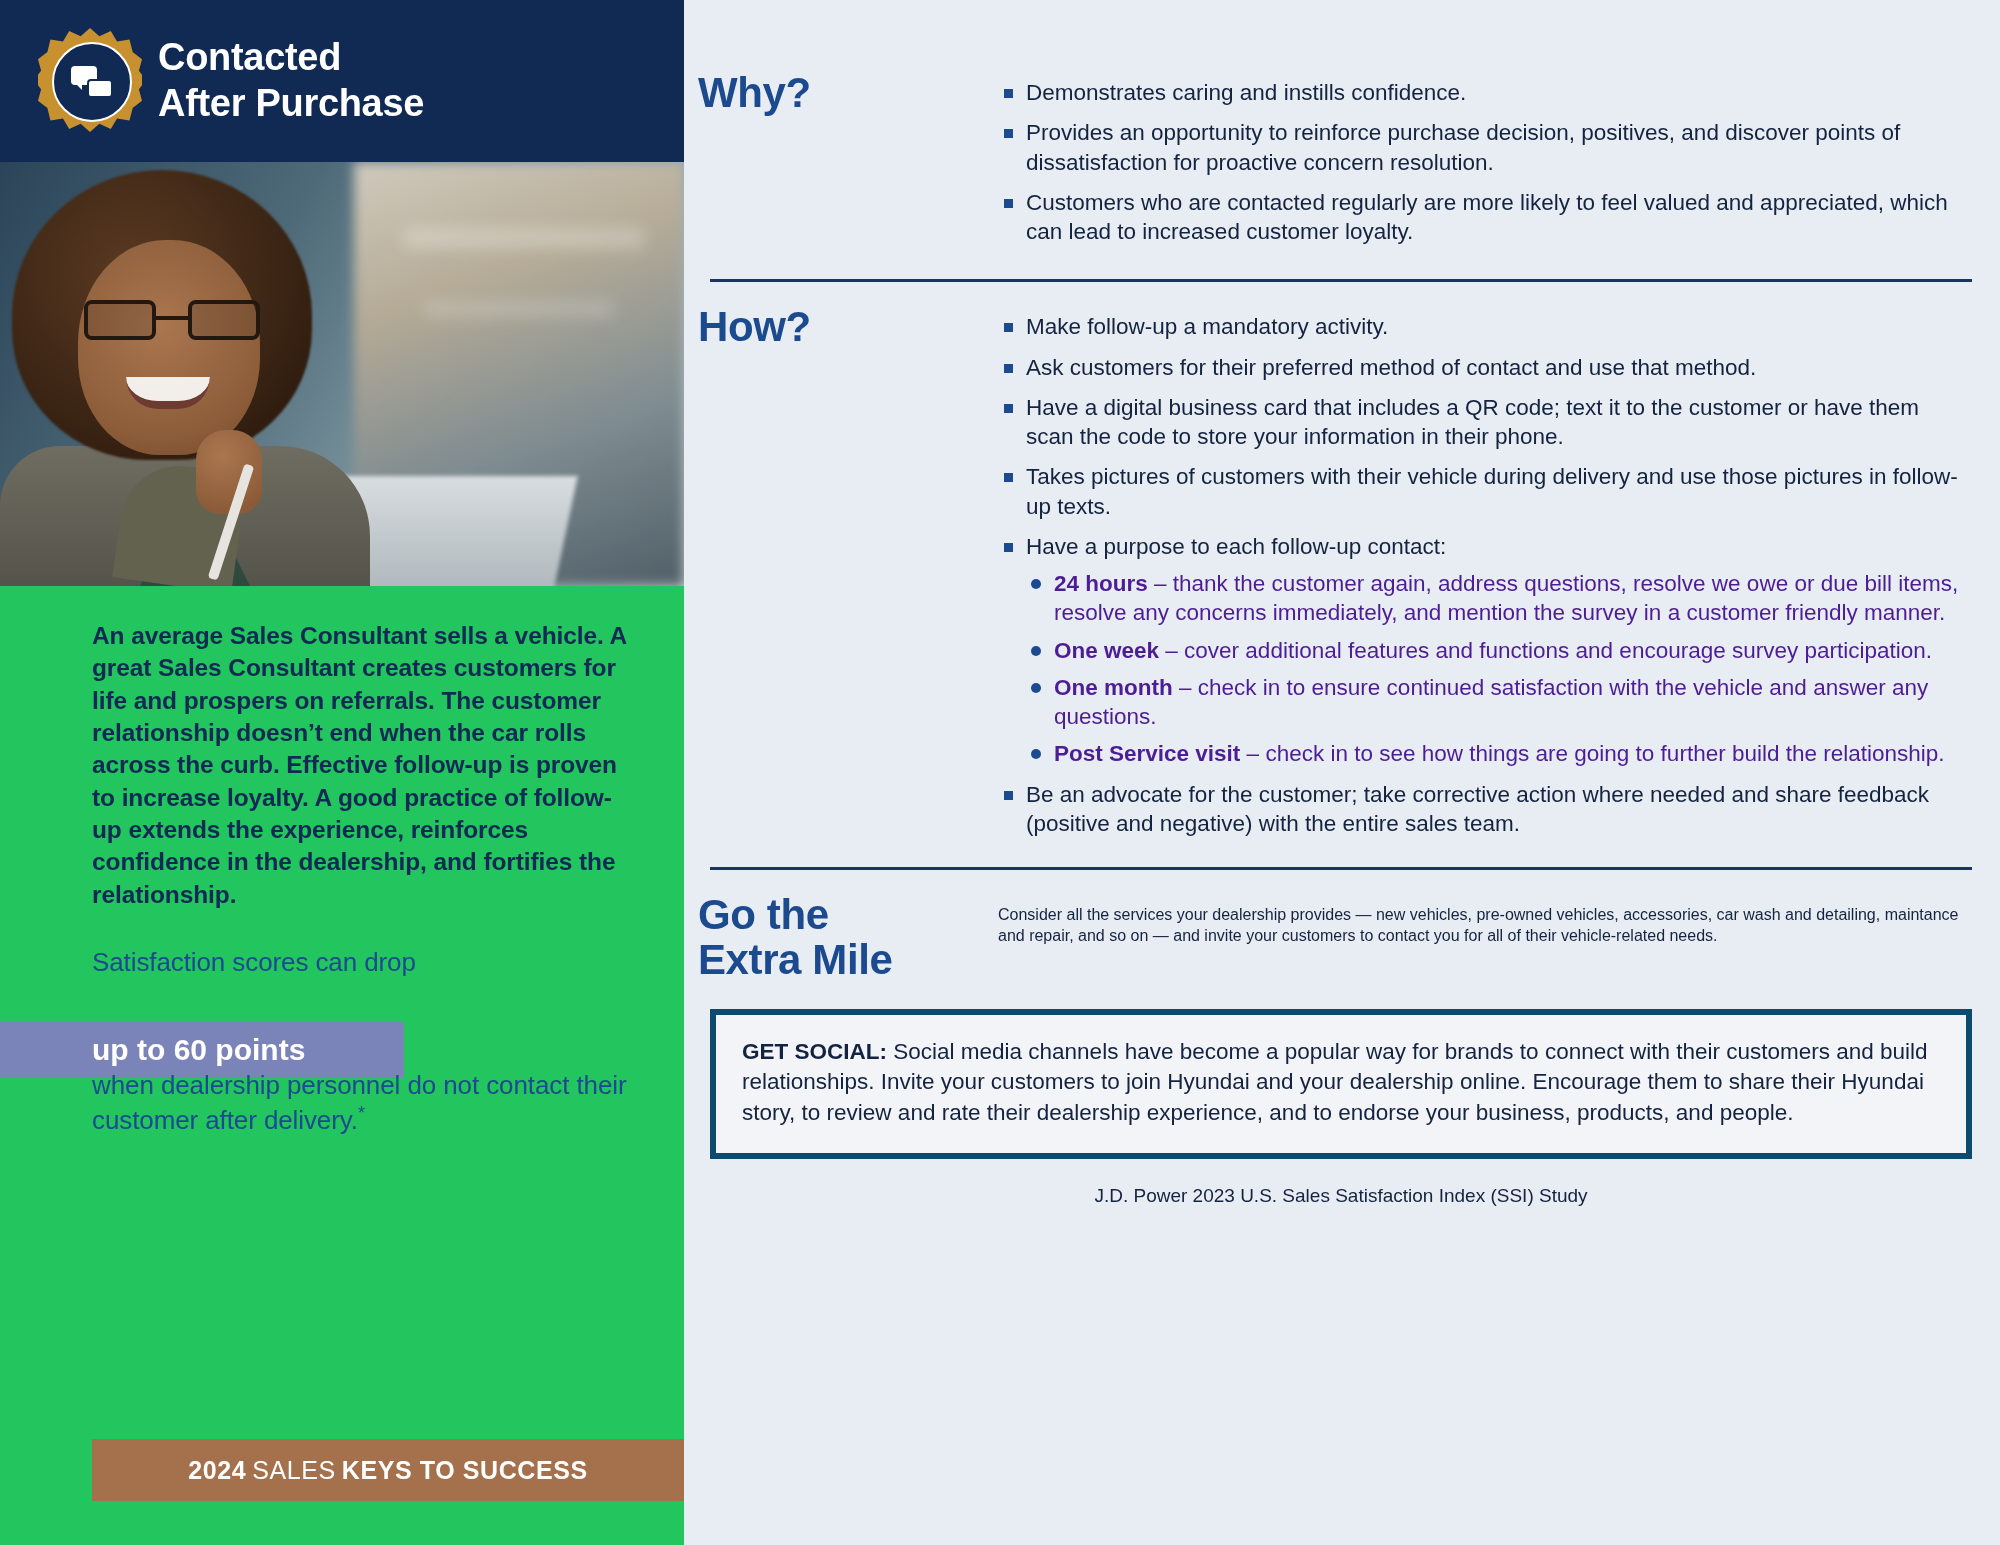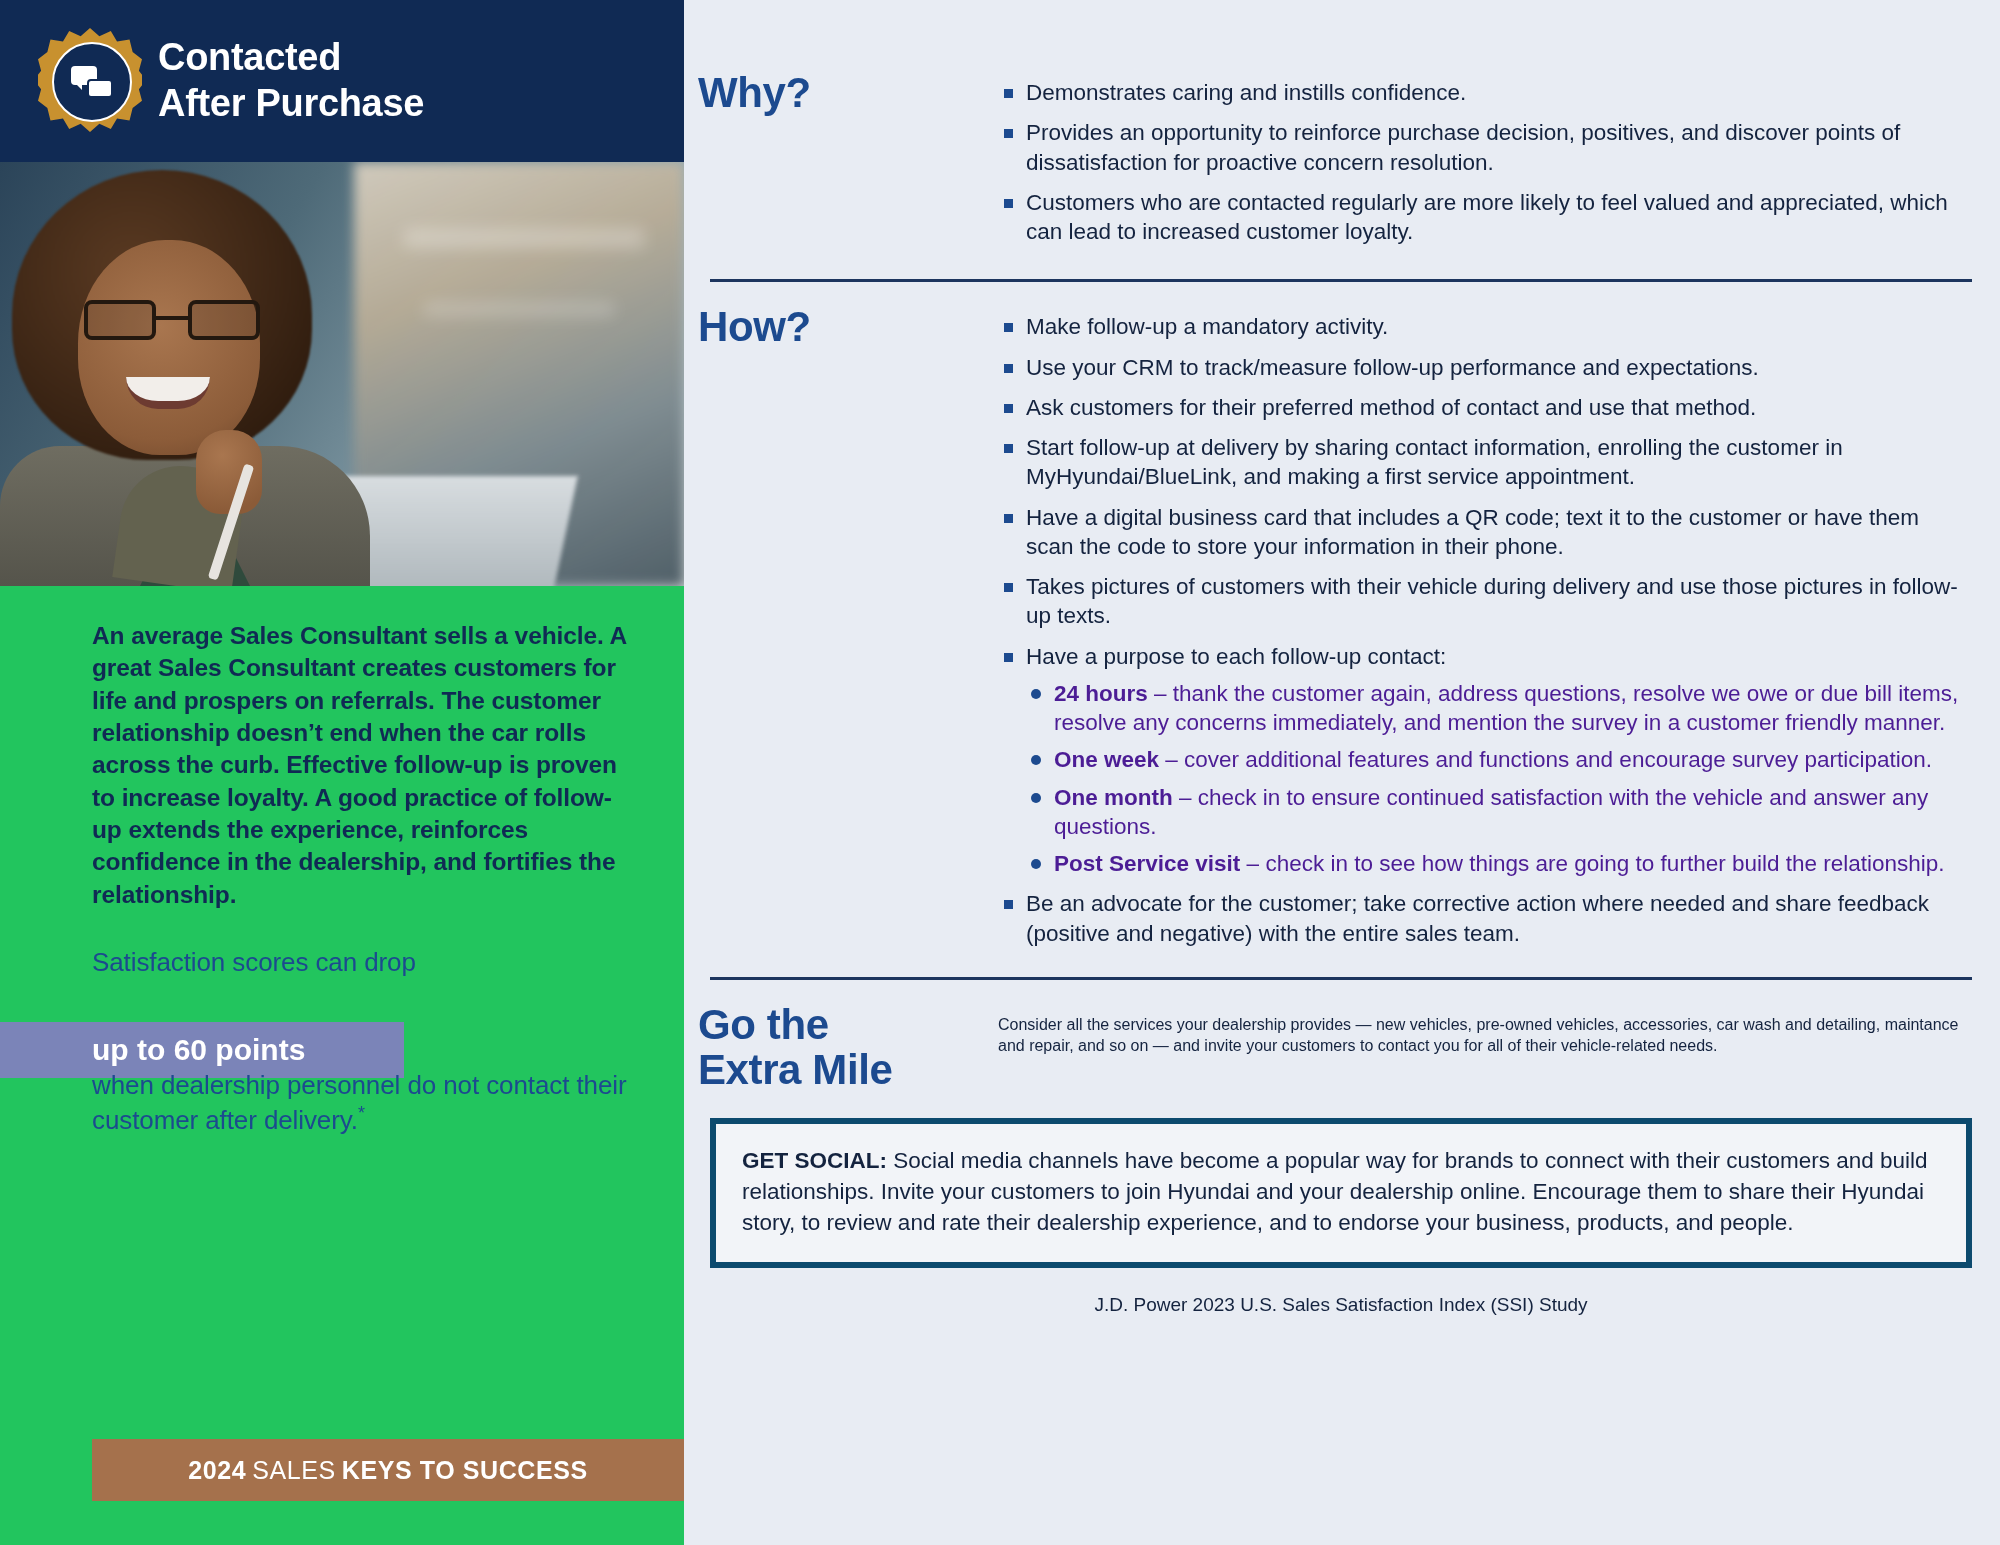--- a/index.html
+++ b/index.html
@@ -471,23 +471,21 @@
       </div>
     </div>
 
     <div class="divider" style="margin-top:22px;"></div>
 
     <div class="section" style="padding-top:22px;">
       <div class="section-label">How?</div>
       <div class="section-content">
         <ul class="bullets">
           <li>Make follow-up a mandatory activity.</li>
-          <li>Use your CRM to track/measure follow-up performance and expectations.</li>
           <li>Ask customers for their preferred method of contact and use that method.</li>
-          <li>Start follow-up at delivery by sharing contact information, enrolling the customer in MyHyundai/BlueLink, and making a first service appointment.</li>
           <li>Have a digital business card that includes a QR code; text it to the customer or have them scan the code to store your information in their phone.</li>
           <li>Takes pictures of customers with their vehicle during delivery and use those pictures in follow-up texts.</li>
           <li>
             <span>Have a purpose to each follow-up contact:</span>
             <ul class="subbullets">
               <li><b>24 hours</b><span> – thank the customer again, address questions, resolve we owe or due bill items, resolve any concerns immediately, and mention the survey in a customer friendly manner.</span></li>
               <li><b>One week</b><span> – cover additional features and functions and encourage survey participation.</span></li>
               <li><b>One month</b><span> – check in to ensure continued satisfaction with the vehicle and answer any questions.</span></li>
               <li><b>Post Service visit</b><span> – check in to see how things are going to further build the relationship.</span></li>
             </ul>

